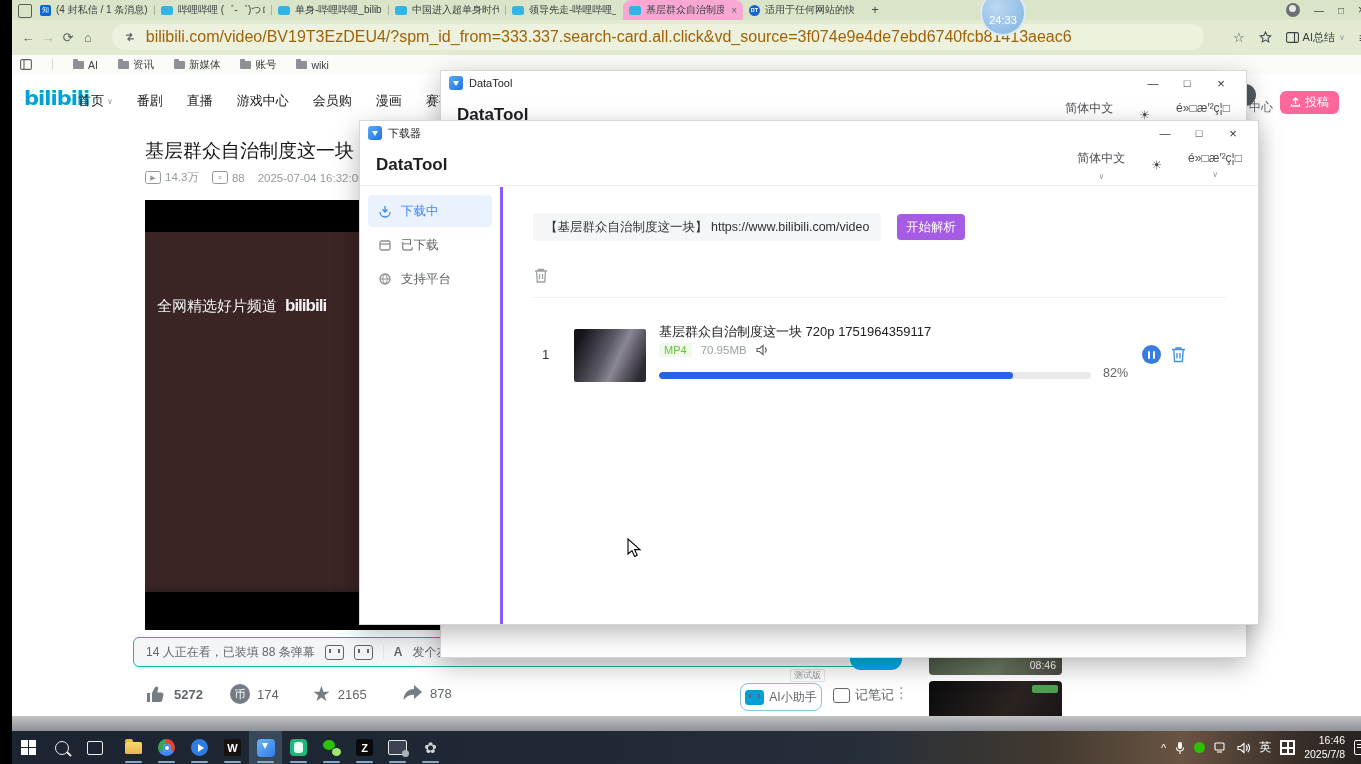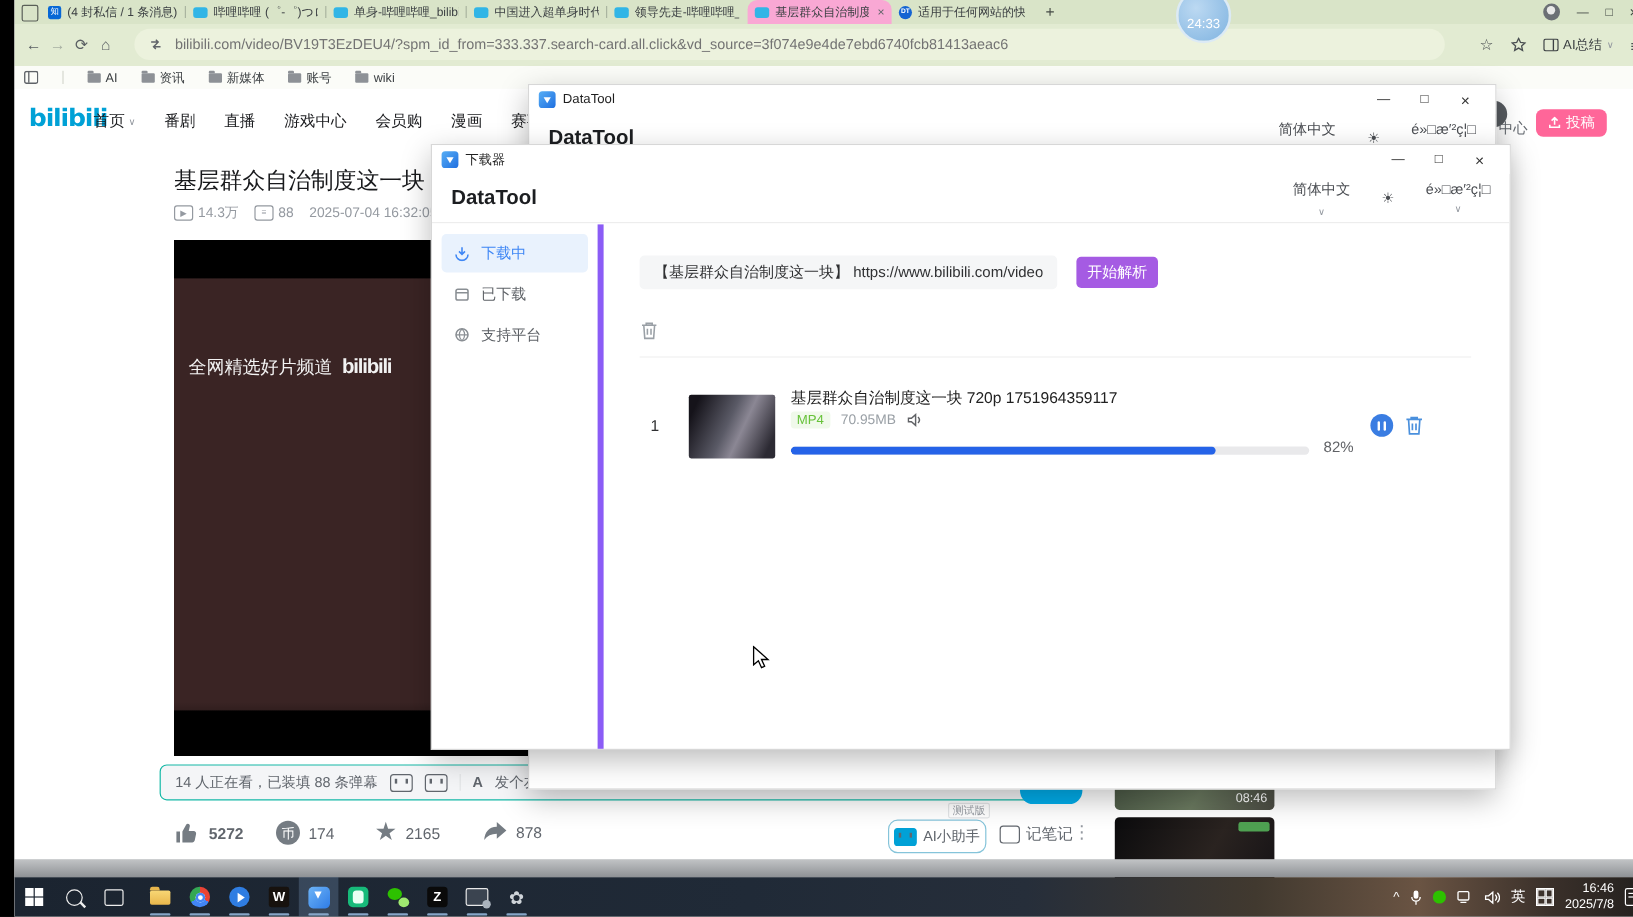--- a/index.html
+++ b/index.html
@@ -27,21 +27,21 @@
   .timer-bubble{position:absolute;left:968px;top:-10px;width:46px;height:46px;border-radius:50%;
     background:radial-gradient(circle at 35% 35%,#bcd9f2,#7fb3e0);border:2px solid #dceaf5;
     z-index:40;color:#fff;font-size:11px;display:flex;align-items:flex-end;justify-content:center;
     box-sizing:border-box;padding-bottom:8px;}
   .addrbar{position:absolute;left:0;top:20px;width:1361px;height:35px;background:#e2ebd2;z-index:5;
     display:flex;align-items:center;}
   .navbtn{width:20px;text-align:center;font-size:13px;color:#5a5f63;}
   .navbtn.dis{color:#a7afa3;}
   .urlpill{position:absolute;left:100px;top:4px;width:1092px;height:26px;border-radius:13px;
     background:#ecf2dd;display:flex;align-items:center;padding:0 12px;box-sizing:border-box;gap:8px;}
-  .urlpill input{border:none;background:transparent;outline:none;font-size:12px;color:#737373;
+  .urlpill input{border:none;background:transparent;outline:none;font-size:16px;color:#a16207;
     width:100%;font-family:inherit;}
   .addr-right{position:absolute;right:6px;top:0;height:35px;display:flex;align-items:center;gap:14px;
     color:#4a4f52;font-size:13px;}
   .aisum{display:flex;align-items:center;gap:4px;font-size:11px;color:#3c4043;}
   .bookmarks{position:absolute;left:0;top:55px;width:1361px;height:19px;background:#fbfcf8;z-index:5;
     display:flex;align-items:center;gap:20px;padding-left:8px;font-size:10.5px;color:#3c4043;}
   .bm{display:flex;align-items:center;gap:4px;}
   .folder-ico{width:11px;height:8px;background:#8d9196;border-radius:1px;position:relative;}
   .folder-ico::before{content:"";position:absolute;top:-2px;left:0;width:5px;height:2px;background:#8d9196;border-radius:1px 1px 0 0;}
   
@@ -112,21 +112,21 @@
   .app-ico::after{content:"";width:0;height:0;border:3.5px solid transparent;border-top:5px solid #fff;margin-top:3px;}
   .tb-controls{margin-left:auto;display:flex;gap:0;}
   .tb-btn{width:34px;height:24px;display:flex;align-items:center;justify-content:center;font-size:11px;color:#333;}
   .brandrow{height:40px;display:flex;align-items:center;padding:0 16px;border-bottom:1px solid #ededed;}
   .brand{font-size:17px;font-weight:bold;color:#1c1e21;}
   .brand-right{margin-left:auto;display:flex;align-items:center;gap:26px;font-size:12px;color:#4a4d52;}
   .ddl{display:flex;align-items:center;gap:5px;flex-direction:column;}
   #backwin{left:428px;top:70px;width:807px;height:588px;z-index:10;}
   #frontwin{left:347px;top:120px;width:900px;height:505px;z-index:20;}
   .fw-body{position:absolute;left:0;top:66px;right:0;bottom:0;display:flex;}
-  .fw-side{width:143px;border-right:5px solid #8b5cf6;padding-top:8px;box-sizing:border-box;}
+  .fw-side{width:143px;border-right:3px solid #8b5cf6;padding-top:8px;box-sizing:border-box;}
   .side-it{height:32px;margin:0 8px 2px 8px;border-radius:4px;display:flex;align-items:center;gap:9px;
     padding:0 10px;font-size:12.5px;color:#5f6368;}
   .side-it.on{background:#e9f2fd;color:#3f87f5;}
   .side-ico{width:14px;height:14px;display:inline-flex;align-items:center;justify-content:center;}
   .fw-main{position:relative;flex:1;}
   .parse-input{position:absolute;left:30px;top:26px;width:348px;height:28px;background:#f5f6f7;border:none;
     border-radius:4px;padding:0 12px;font-size:12.5px;color:#303133;outline:none;box-sizing:border-box;font-family:inherit;}
   .parse-btn{position:absolute;left:394px;top:27px;width:68px;height:26px;background:#a55be3;color:#fff;
     border:none;border-radius:4px;font-size:12.5px;font-family:inherit;}
   .trash-gray{position:absolute;left:30px;top:80px;}

